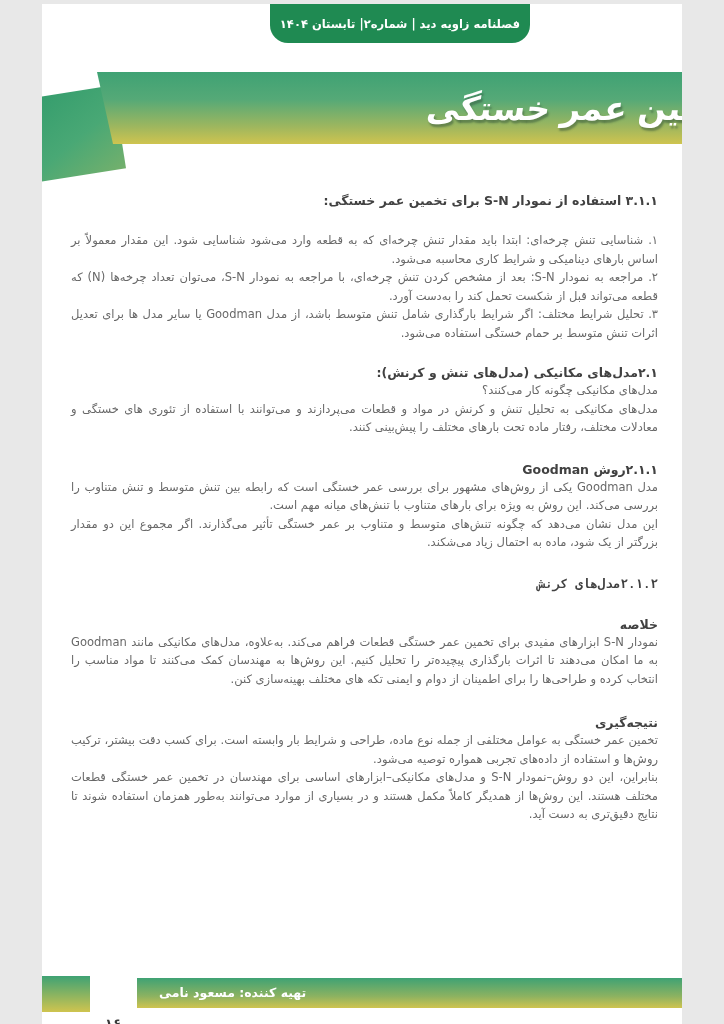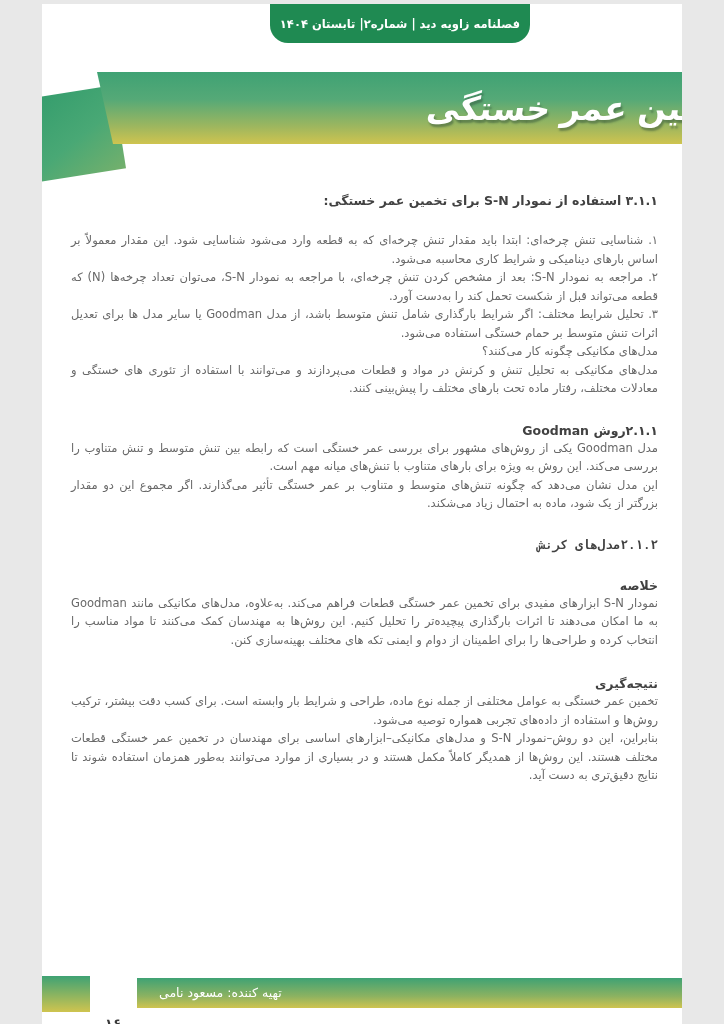--- a/index.html
+++ b/index.html
@@ -107,21 +107,21 @@
     left: 95px; right: 0; top: 974px;
     height: 30px;
     background: linear-gradient(180deg, #3fa274 0%, #8bb261 60%, #cfc44f 100%);
     direction: rtl;
     text-align: left;
     padding-left: 22px;
   }
   .footer-bar span {
     color: #ffffff;
     font-size: 12.5px;
-    font-weight: normal;
+    font-weight: bold;
     line-height: 30px;
   }
 </style>
 </head>
 <body>
 
 <div class="page">
 
   <div class="header-pill">
     <span>فصلنامه زاویه دید | شماره۲| تابستان ۱۴۰۴</span>
@@ -134,20 +134,21 @@
   </div>
 
   <div class="content">
 
     <h2 class="h-sn">۳.۱.۱ استفاده از نمودار S-N برای تخمین عمر خستگی:</h2>
 
     <p>۱.  شناسایی تنش چرخه‌ای: ابتدا باید مقدار تنش چرخه‌ای که به قطعه وارد می‌شود شناسایی شود. این مقدار معمولاً بر اساس بارهای دینامیکی و شرایط کاری محاسبه می‌شود.</p>
     <p>۲.  مراجعه به نمودار S-N: بعد از مشخص کردن تنش چرخه‌ای، با مراجعه به نمودار S-N، می‌توان تعداد چرخه‌ها (N) که قطعه می‌تواند قبل از شکست تحمل کند را به‌دست آورد.</p>
     <p>۳.  تحلیل شرایط مختلف: اگر شرایط بارگذاری شامل تنش متوسط باشد، از مدل Goodman یا سایر مدل ها برای تعدیل اثرات تنش متوسط بر حمام خستگی استفاده می‌شود.</p>
 
+    <h2 class="h-mech">۲.۱مدل‌های مکانیکی (مدل‌های تنش و کرنش):</h2>
     <p>مدل‌های مکانیکی چگونه کار می‌کنند؟</p>
     <p>مدل‌های مکانیکی به تحلیل تنش و کرنش در مواد و قطعات می‌پردازند و می‌توانند با استفاده از تئوری های خستگی و معادلات مختلف، رفتار ماده تحت بارهای مختلف را پیش‌بینی کنند.</p>
 
     <h2 class="h-good">۲.۱.۱روش Goodman</h2>
     <p>مدل Goodman یکی از روش‌های مشهور برای بررسی عمر خستگی است که رابطه بین تنش متوسط و تنش متناوب را بررسی می‌کند. این روش به ویژه برای بارهای متناوب با تنش‌های میانه مهم است.</p>
     <p>این مدل نشان می‌دهد که چگونه تنش‌های متوسط و متناوب بر عمر خستگی تأثیر می‌گذارند. اگر مجموع این دو مقدار بزرگتر از یک شود، ماده به احتمال زیاد می‌شکند.</p>
 
     <h2 class="h-strain">۲.۱.۲مدل‌های کرنش</h2>
 
     <h2 class="h-sum">خلاصه</h2>

